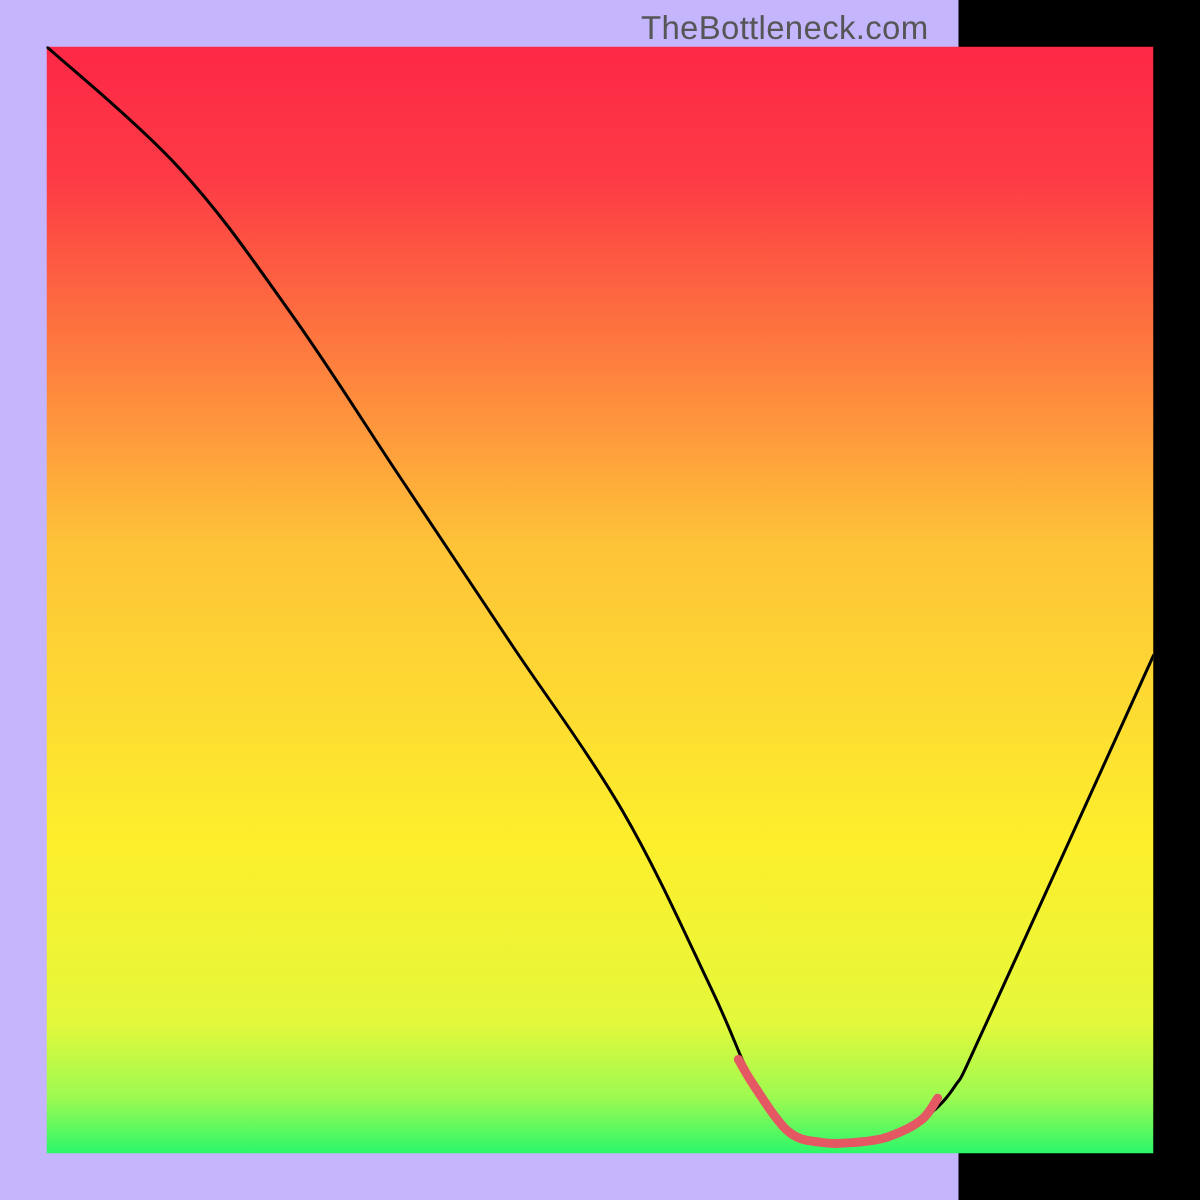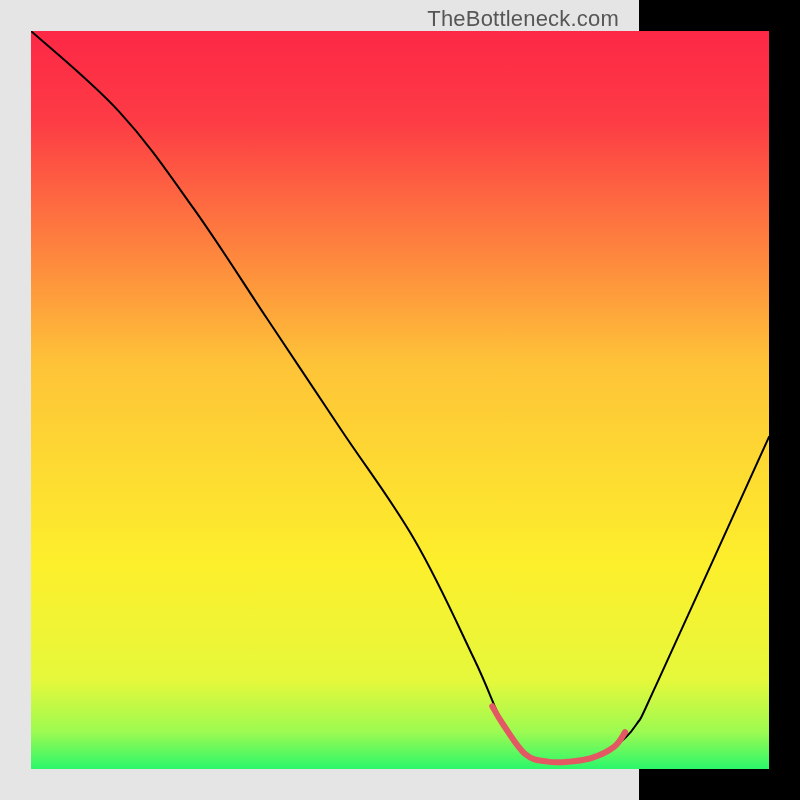--- a/index.html
+++ b/index.html
@@ -1,21 +1,21 @@
 <!DOCTYPE html>
 <html><head>
 <meta charset="utf-8">
 <style>
   * { margin: 0; padding: 0; box-sizing: border-box; }
   html, body { width: 800px; height: 800px; background: #000; overflow: hidden; }
   .container {
     position: relative;
     width: 639px;
     height: 800px;
-    background: #e5e5e5;
+    background: #c4b5fd;
   }
   .watermark {
     position: absolute;
     top: 6px;
     right: 20px;
     font-family: Arial, sans-serif;
     font-size: 22px;
     font-weight: 500;
     color: #565656;
     letter-spacing: 0.2px;

